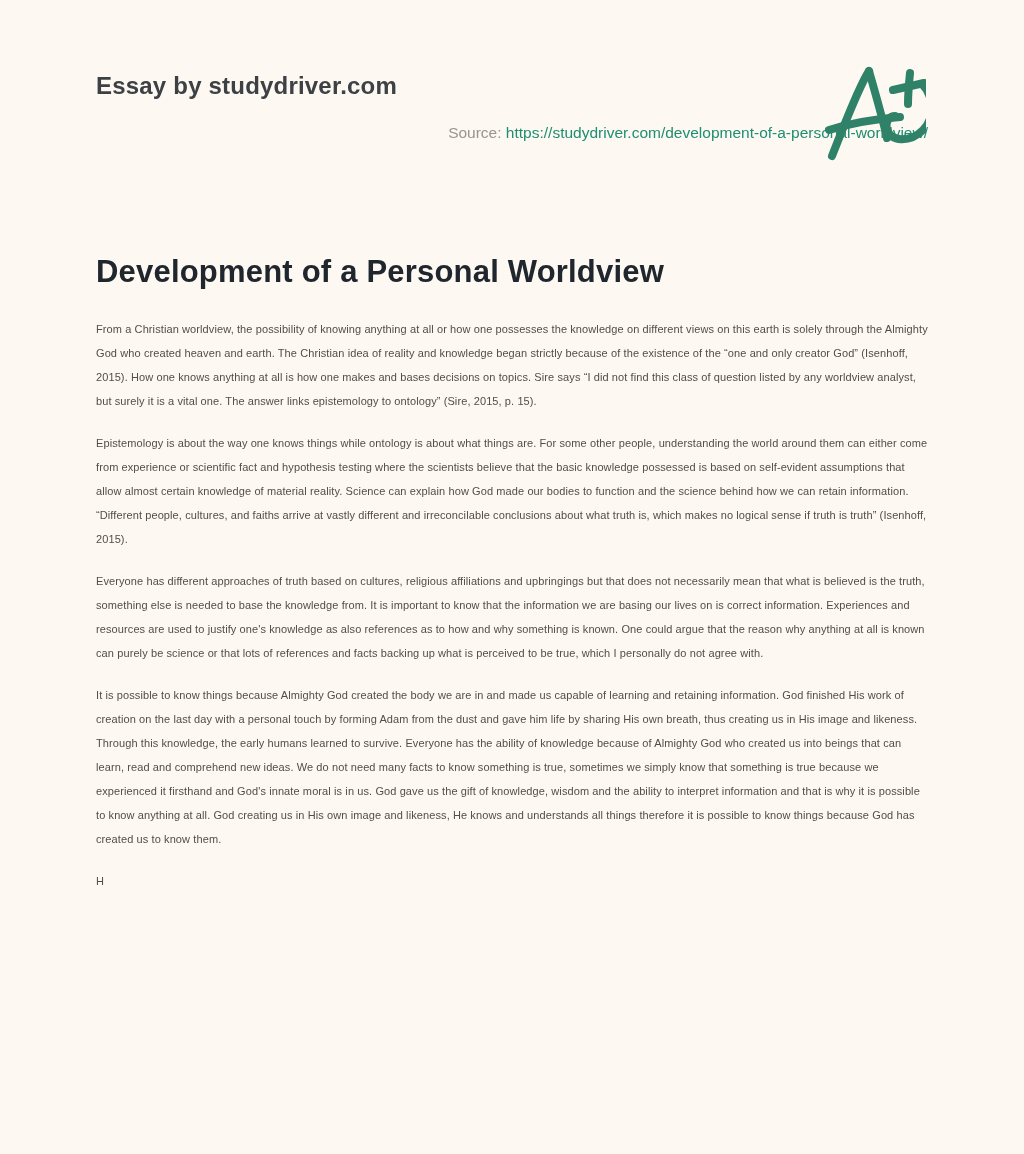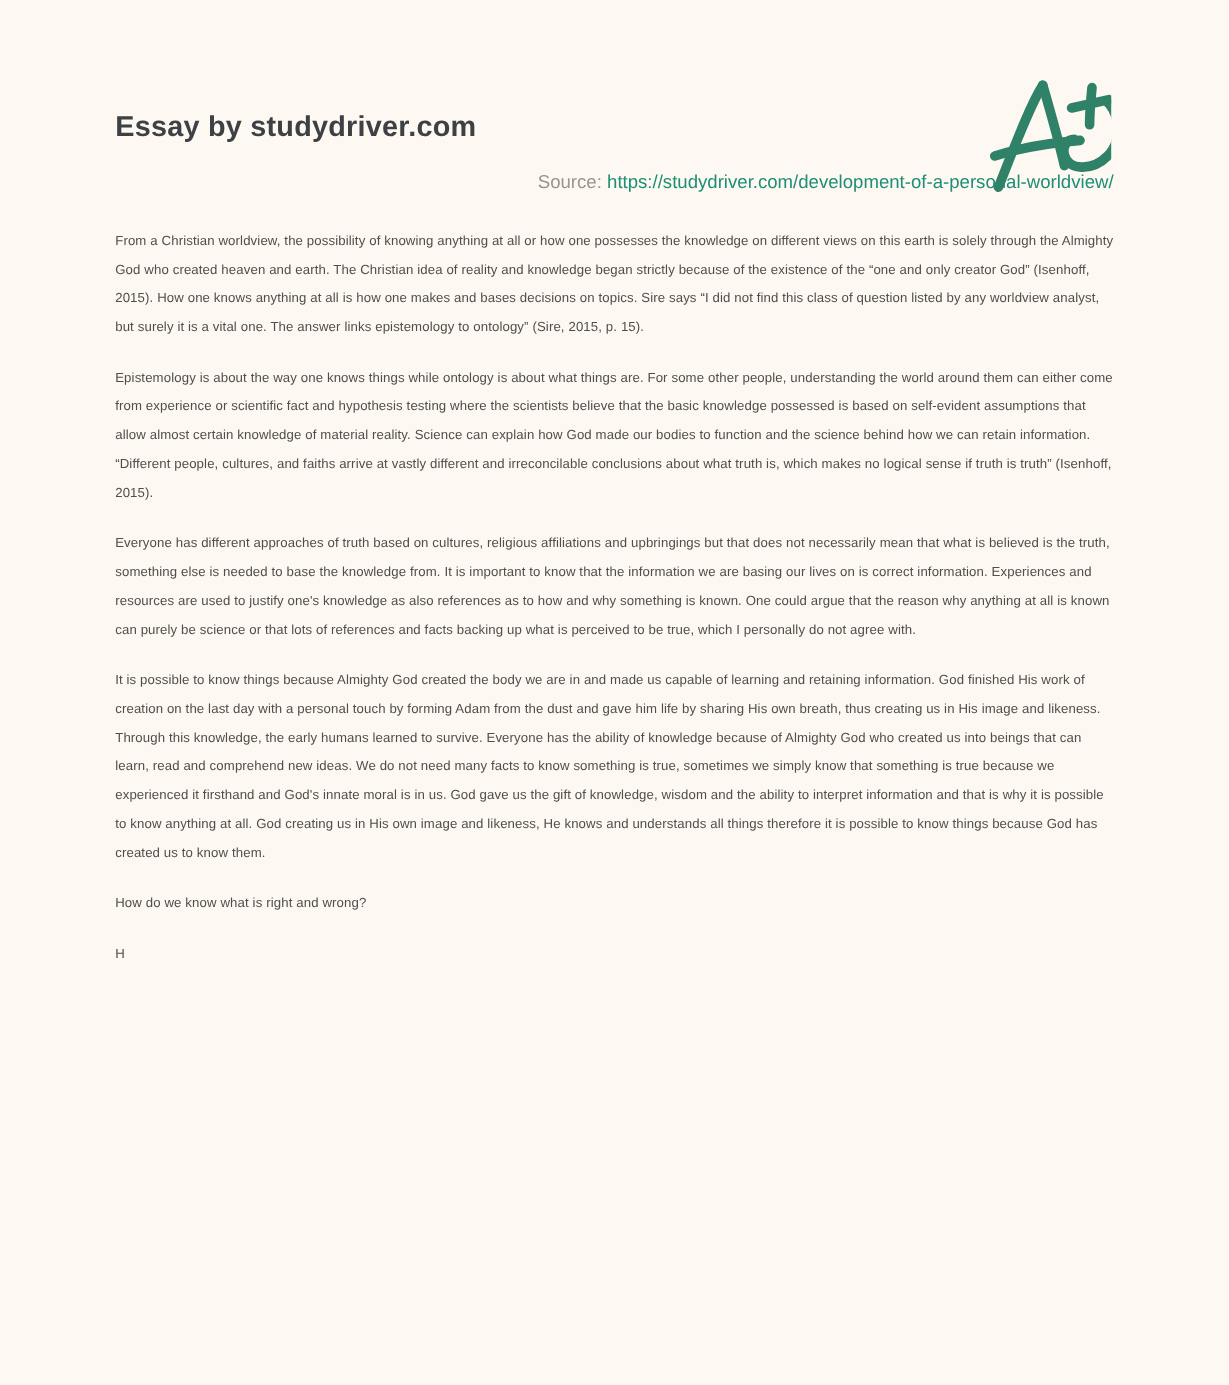--- a/index.html
+++ b/index.html
@@ -14,21 +14,21 @@
     font-family: "Liberation Sans", sans-serif;
   }
   .page {
     position: relative;
     width: 832px;
     margin: 0 auto;
     padding: 0 96px;
   }
   header {
     position: relative;
-    padding-top: 92px;
+    padding-top: 72px;
   }
   .byline {
     margin: 0;
     font-size: 24px;
     font-weight: 700;
     color: #3d4145;
     letter-spacing: 0.2px;
   }
   .source-line {
     margin: 24px 0 0 0;
@@ -84,22 +84,22 @@
           <path d="M7,70 C32,62 54,59 78,57"></path>
           <path d="M88,13 C87,23 86,34 86,44"></path>
           <path d="M71,30 L102,23"></path>
           <path d="M100,24 C112,36 113,58 101,70 C88,83 68,82 65,69 C63,61 68,56 73,56"></path>
         </g>
       </svg>
     </div>
   </header>
 
   <main>
+    <h2 class="essay-title">Development of a Personal Worldview</h2>
     <div class="body-copy">
       <p class="para">From a Christian worldview, the possibility of knowing anything at all or how one possesses the knowledge on different views on this earth is solely through the Almighty God who created heaven and earth. The Christian idea of reality and knowledge began strictly because of the existence of the “one and only creator God” (Isenhoff, 2015). How one knows anything at all is how one makes and bases decisions on topics. Sire says “I did not find this class of question listed by any worldview analyst, but surely it is a vital one. The answer links epistemology to ontology” (Sire, 2015, p. 15).</p>
       <p class="para">Epistemology is about the way one knows things while ontology is about what things are. For some other people, understanding the world around them can either come from experience or scientific fact and hypothesis testing where the scientists believe that the basic knowledge possessed is based on self-evident assumptions that allow almost certain knowledge of material reality. Science can explain how God made our bodies to function and the science behind how we can retain information. “Different people, cultures, and faiths arrive at vastly different and irreconcilable conclusions about what truth is, which makes no logical sense if truth is truth” (Isenhoff, 2015).</p>
       <p class="para">Everyone has different approaches of truth based on cultures, religious affiliations and upbringings but that does not necessarily mean that what is believed is the truth, something else is needed to base the knowledge from. It is important to know that the information we are basing our lives on is correct information. Experiences and resources are used to justify one's knowledge as also references as to how and why something is known. One could argue that the reason why anything at all is known can purely be science or that lots of references and facts backing up what is perceived to be true, which I personally do not agree with.</p>
       <p class="para">It is possible to know things because Almighty God created the body we are in and made us capable of learning and retaining information. God finished His work of creation on the last day with a personal touch by forming Adam from the dust and gave him life by sharing His own breath, thus creating us in His image and likeness. Through this knowledge, the early humans learned to survive. Everyone has the ability of knowledge because of Almighty God who created us into beings that can learn, read and comprehend new ideas. We do not need many facts to know something is true, sometimes we simply know that something is true because we experienced it firsthand and God's innate moral is in us. God gave us the gift of knowledge, wisdom and the ability to interpret information and that is why it is possible to know anything at all. God creating us in His own image and likeness, He knows and understands all things therefore it is possible to know things because God has created us to know them.</p>
-      <p class="para">How do we know what is right and wrong?</p>
       <p class="para">H</p>
     </div>
   </main>
 </div>
 
 </body></html>

